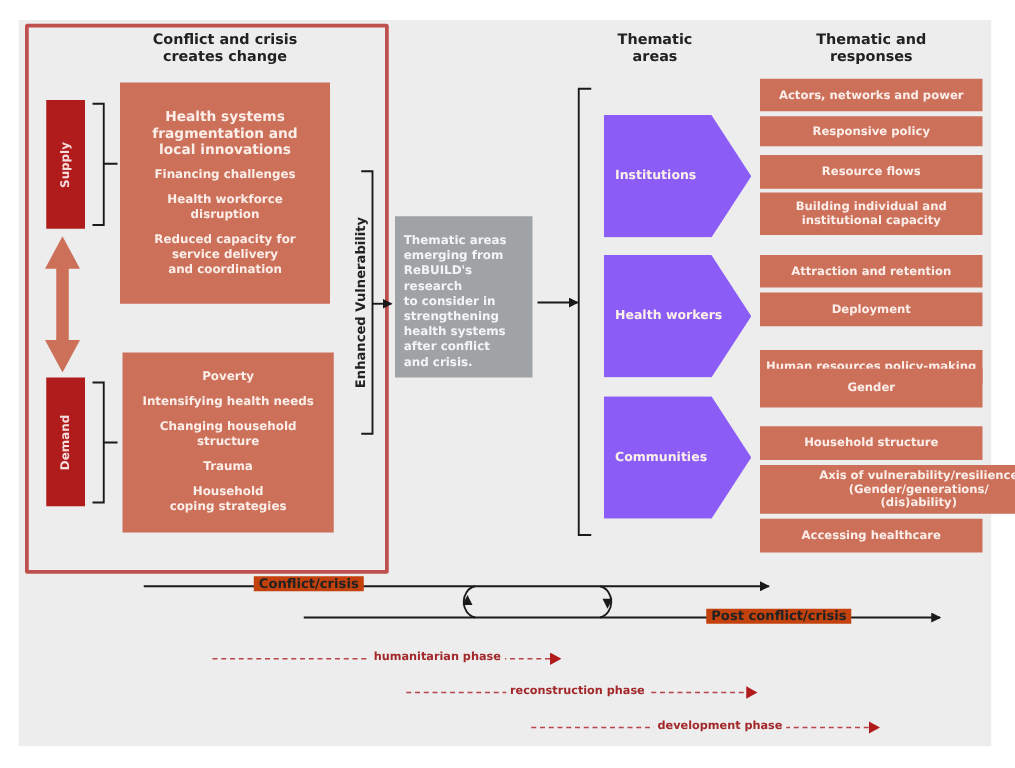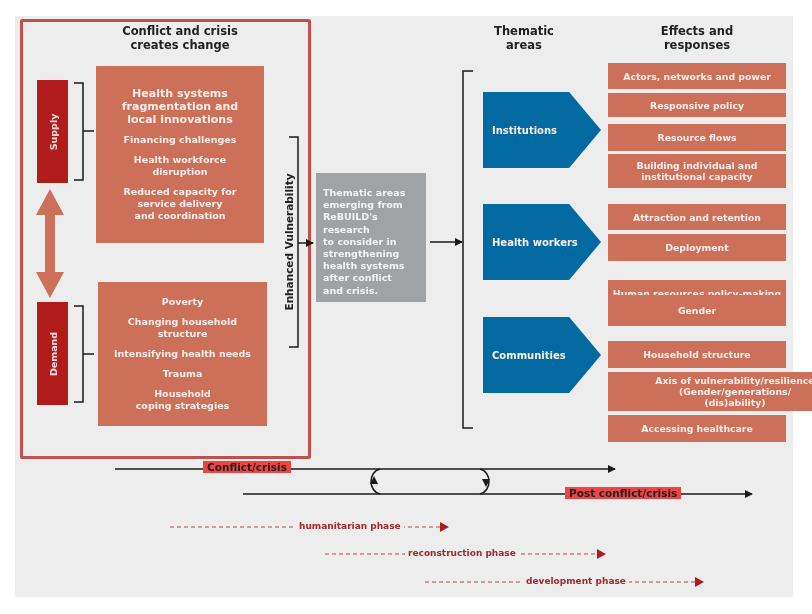--- a/index.html
+++ b/index.html
@@ -16,28 +16,28 @@
   .orangebox { position:absolute; background:#cd705a; color:#fbeee9; text-align:center;
                font-weight:bold; font-size:9.5px; line-height:12px;
                display:flex; flex-direction:column; justify-content:center; gap:8px; }
   .orangebox .item { white-space:pre-line; }
   .orangebox .item.big { font-size:11px; line-height:13px; }
   .graybox { position:absolute; left:316px; top:173px; width:110px; height:129px; background:#a0a3a6;
              color:#f4f4f4; font-weight:bold; font-size:9.5px; line-height:12.2px;
              padding:14px 6px 0 7px; box-sizing:border-box; white-space:pre-line; }
   .vlabel { position:absolute; left:289px; top:242px; transform:translate(-50%,-50%) rotate(-90deg);
             font-weight:bold; font-size:10.5px; color:#222; white-space:nowrap; }
-  .pent { position:absolute; width:118px; height:76px; background:#0369a1;
+  .pent { position:absolute; width:118px; height:98px; background:#8b5cf6;
           clip-path:polygon(0 0, 73% 0, 100% 50%, 73% 100%, 0 100%); }
   .pent span { position:absolute; left:9px; top:50%; transform:translateY(-50%); color:#fbf0ea;
                font-weight:bold; font-size:10px; white-space:nowrap; }
   .eff { position:absolute; left:608px; width:178px; background:#cd705a; color:#fbeee9; text-align:center;
          font-weight:bold; font-size:9.3px; line-height:11px; display:flex; align-items:center;
          justify-content:center; white-space:pre-line; }
-  .tl-label { position:absolute; font-weight:bold; font-size:10.5px; color:#222; background:#ef4444;
+  .tl-label { position:absolute; font-weight:bold; font-size:10.5px; color:#222; background:#c2410c;
               padding:0 4px; white-space:nowrap; }
   .phase-label { position:absolute; font-weight:bold; font-size:9px; color:#a2282a; background:#ededed;
                  padding:0 3px; white-space:nowrap; }
   svg.overlay { position:absolute; left:0; top:0; }
 </style>
 </head>
 <body>
 
 <div class="bg"></div>
 
@@ -59,42 +59,42 @@
   <div class="item">Financing challenges</div>
   <div class="item">Health workforce
 disruption</div>
   <div class="item">Reduced capacity for
 service delivery
 and coordination</div>
 </div>
 
 <div class="orangebox" style="left:98px; top:282px; width:169px; height:144px; gap:8px;">
   <div class="item">Poverty</div>
+  <div class="item">Intensifying health needs</div>
   <div class="item">Changing household
 structure</div>
-  <div class="item">Intensifying health needs</div>
   <div class="item">Trauma</div>
   <div class="item">Household
 coping strategies</div>
 </div>
 
 <div class="vlabel">Enhanced Vulnerability</div>
 
 <div class="graybox">Thematic areas
 emerging from
 ReBUILD's research
 to consider in
 strengthening
 health systems
 after conflict
 and crisis.</div>
 
 <div class="heading" style="left:474px; top:24px; width:100px;">Thematic
 areas</div>
-<div class="heading" style="left:620px; top:24px; width:154px;">Effects and
+<div class="heading" style="left:620px; top:24px; width:154px;">Thematic and
 responses</div>
 
 <div class="pent" style="left:483px; top:92px;">
   <span>Institutions</span>
 </div>
 <div class="pent" style="left:483px; top:204px;">
   <span>Health workers</span>
 </div>
 <div class="pent" style="left:483px; top:317px;">
   <span>Communities</span>

